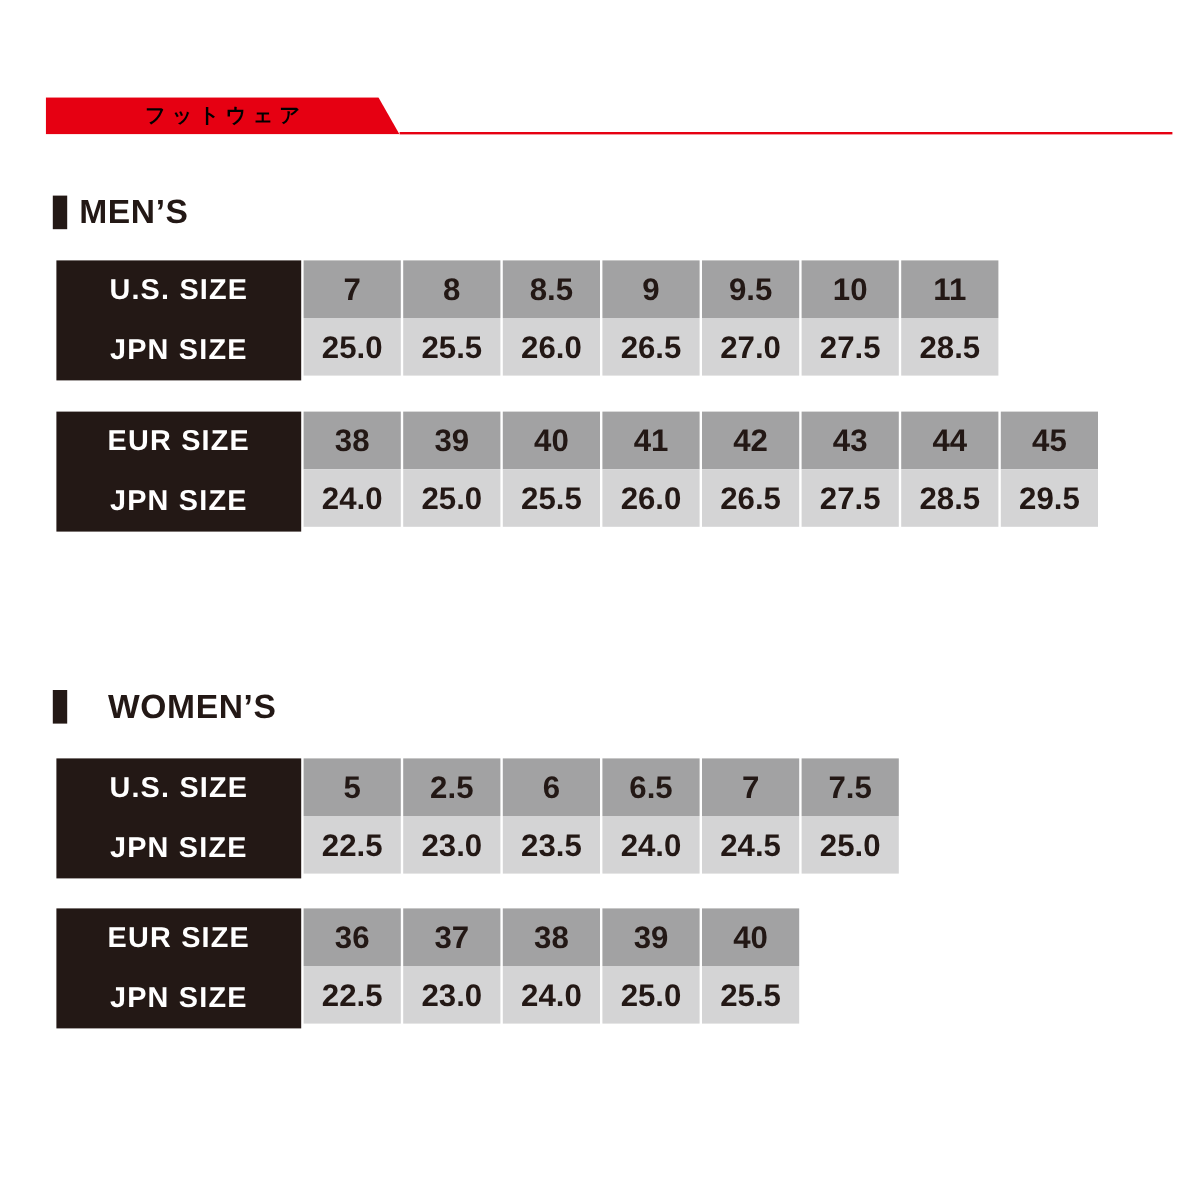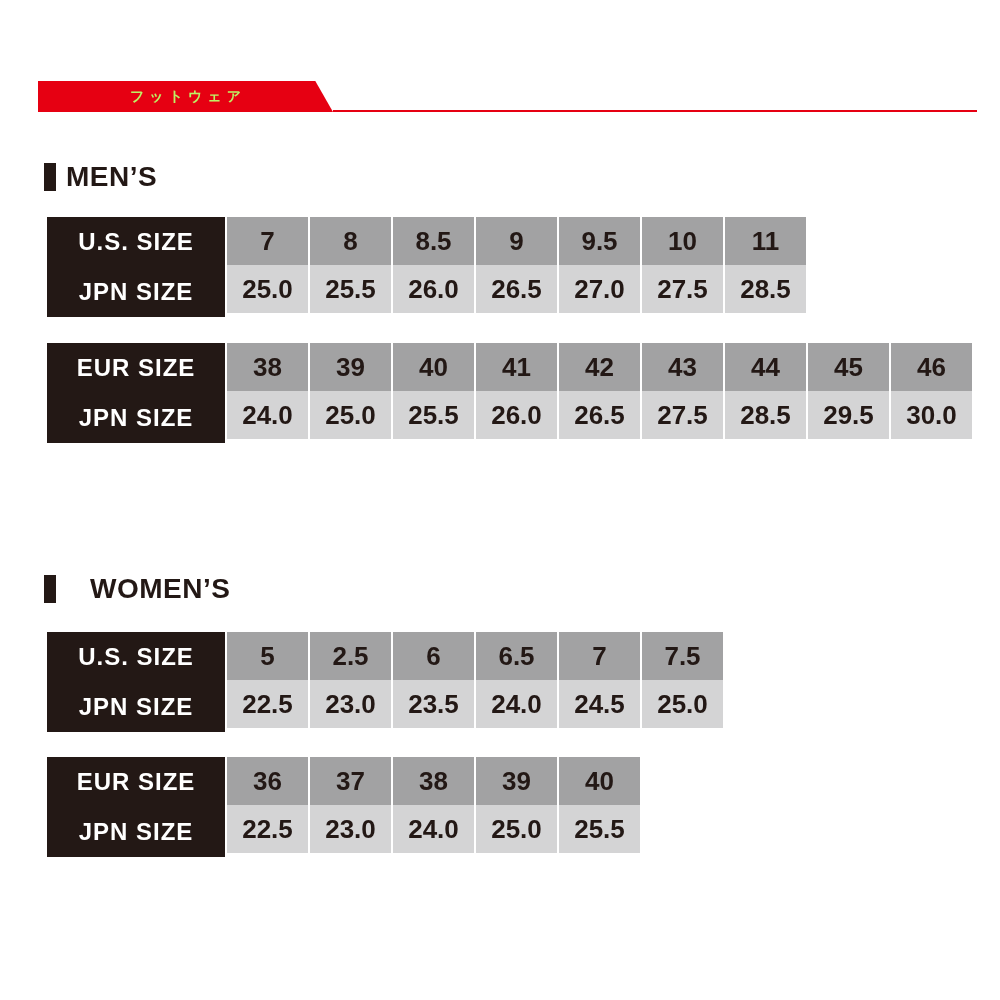--- a/index.html
+++ b/index.html
@@ -15,22 +15,22 @@
   
   .ribbon {
     position: absolute;
     left: 38px; top: 81px;
     width: 295px; height: 31px;
     background: #e60012;
     clip-path: polygon(0 0, 94% 0, 100% 100%, 0 100%);
     display: flex; align-items: center; justify-content: center;
   }
   .ribbon-label {
-    color: #bef264;
-    font-size: 14px;
+    color: #000000;
+    font-size: 17px;
     font-weight: bold;
     letter-spacing: 5px;
     padding-left: 5px; 
     white-space: nowrap;
   }
   .red-underline {
     position: absolute;
     left: 333px; top: 110px;
     width: 644px; height: 2px;
     background: #e60012;
@@ -73,21 +73,21 @@
     position: absolute;
     left: 47px;
     display: flex;
   }
   #mens-us-table   { top: 217px; }
   #mens-eur-table  { top: 343px; }
   #womens-us-table { top: 632px; }
   #womens-eur-table{ top: 757px; }
 
   .head-col {
-    width: 178px; height: 100px;
+    width: 204px; height: 100px;
     background: #231815;
     display: flex; flex-direction: column;
     flex: none;
   }
   .head-label {
     flex: 1;
     display: flex; align-items: center; justify-content: center;
     color: #ffffff;
     font-size: 24px;
     font-weight: bold;
@@ -195,24 +195,20 @@
           <div class="cell bot">27.5</div>
         </div>
         <div class="col">
           <div class="cell top">44</div>
           <div class="cell bot">28.5</div>
         </div>
         <div class="col">
           <div class="cell top">45</div>
           <div class="cell bot">29.5</div>
         </div>
-        <div class="col">
-          <div class="cell top">46</div>
-          <div class="cell bot">30.0</div>
-        </div>
       </div>
   </div>
 
   <div class="section-heading" id="womens-heading">
     <div class="heading-bar"></div>
     <div class="heading-text">WOMEN’S</div>
   </div>
 
   <div class="size-table" id="womens-us-table">
     <div class="head-col">

